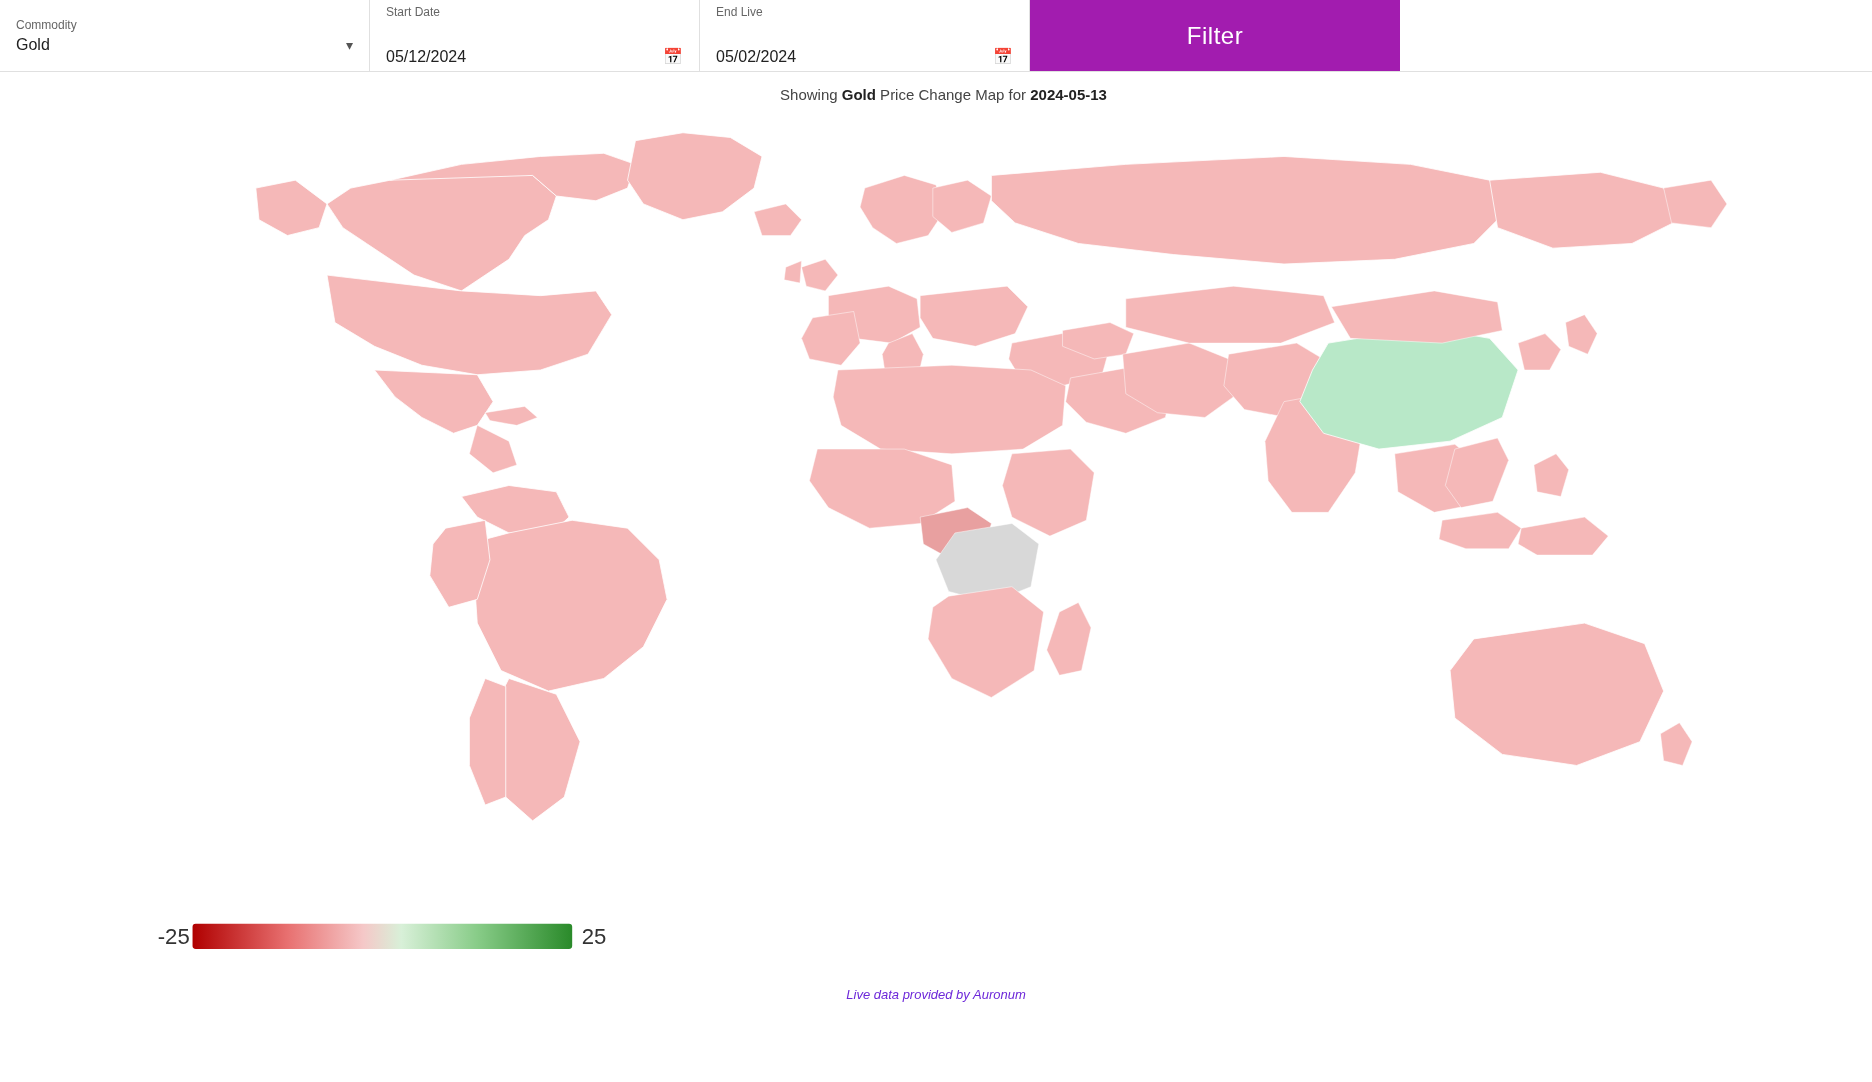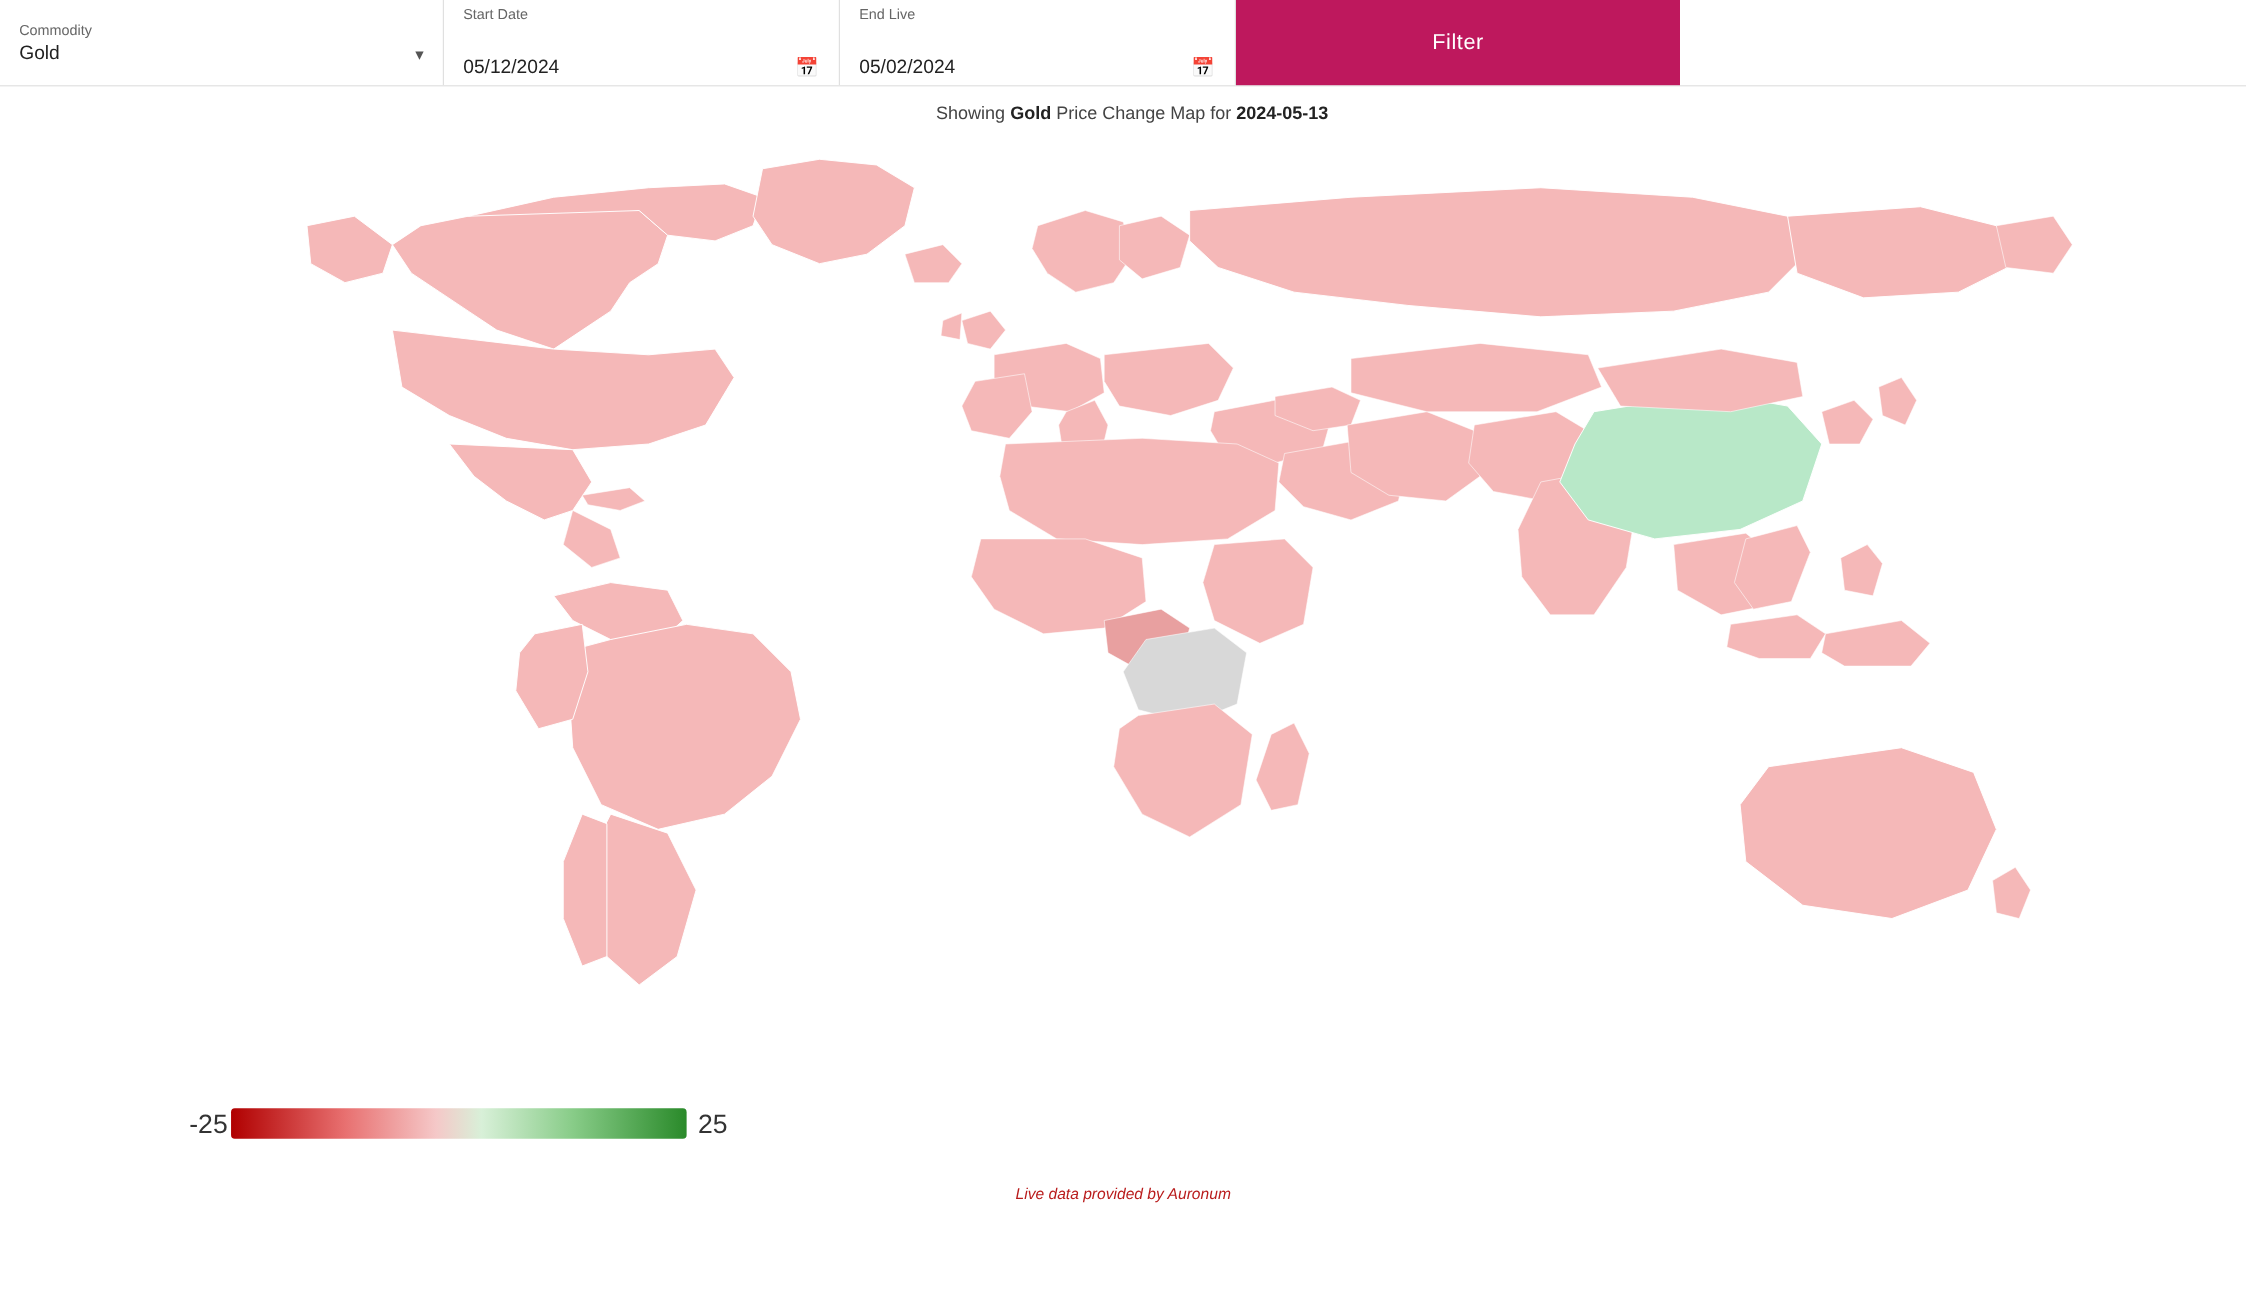--- a/index.html
+++ b/index.html
@@ -54,25 +54,25 @@
       min-width: 330px;
       gap: 24px;
     }
 
     .calendar-icon {
       color: #555;
       font-size: 16px;
     }
 
     .filter-btn {
-      background: #be185d;
+      background: #a21caf;
       color: #fff;
       border: none;
       padding: 0 60px;
-      font-size: 18px;
+      font-size: 24px;
       cursor: pointer;
       min-width: 370px;
       font-weight: 500;
       letter-spacing: 0.5px;
     }
 
     .subtitle {
       text-align: center;
       padding: 14px 0 6px 0;
       font-size: 15px;
@@ -93,21 +93,21 @@
     }
 
     .map-container svg {
       width: 100%;
       height: 100%;
     }
 
     .footer-text {
       text-align: center;
       font-size: 13px;
-      color: #b91c1c;
+      color: #6d28d9;
       font-style: italic;
       padding: 8px 0;
     }
   </style>
 </head>
 <body>
 
 <div class="top-bar">
   <div class="field-group">
     <div class="field-label">Commodity</div>

